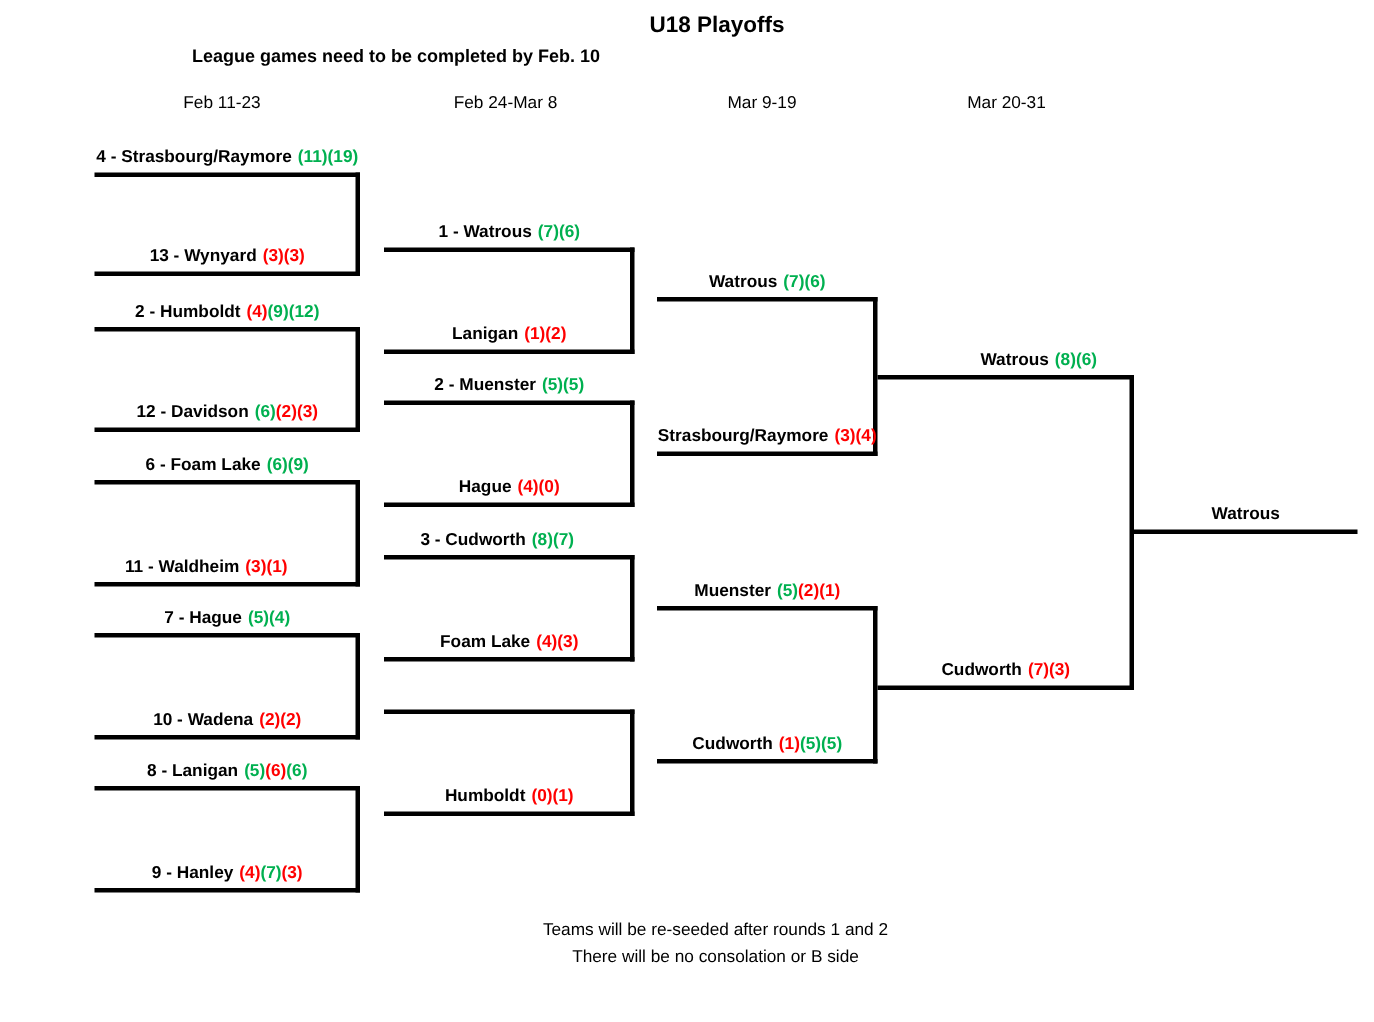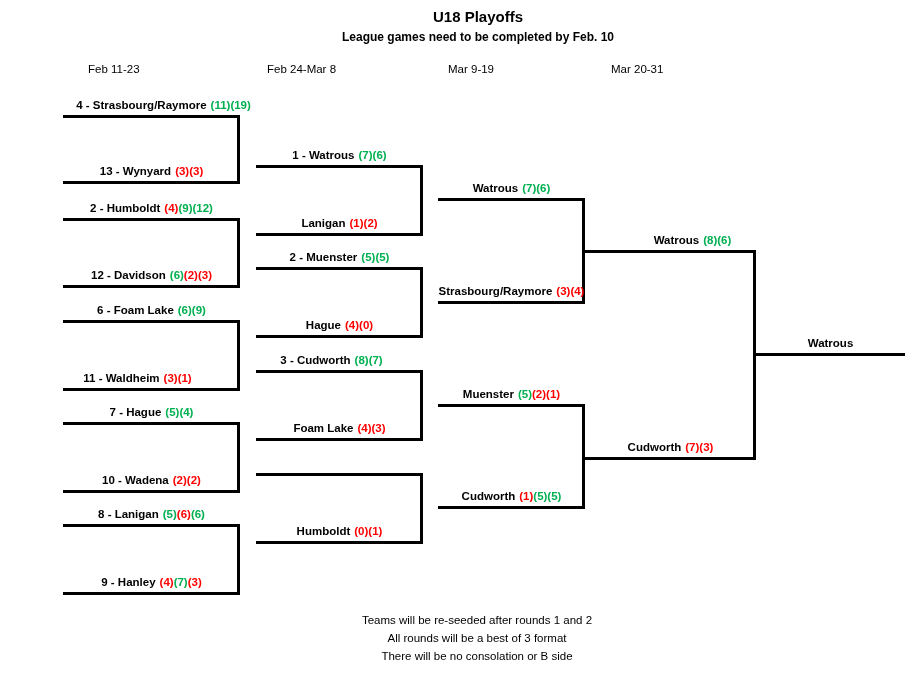--- a/index.html
+++ b/index.html
@@ -1,24 +1,24 @@
 <!DOCTYPE html>
 <html style="--win: #00B050; --loss: #FF0000;"><head>
 <meta charset="utf-8">
 <style>
   html,body { margin:0; padding:0; background:#ffffff; }
   body { font-family:"Liberation Sans", sans-serif; color:#000; }
   .stage { position:relative; width:916px; height:681px; background:#fff; overflow:hidden; }
 
   .page-title { position:absolute; left:128px; top:8px; width:700px; text-align:center;
                 font-size:15px; font-weight:700; }
-  .page-subtitle { position:absolute; left:128px; top:30px; width:700px; text-align:center;
+  .page-subtitle { position:absolute; left:128px; top:30px; width:700px; text-align:left;
                    font-size:12px; font-weight:700; }
 
-  .col-header { position:absolute; top:63px; text-align:left; font-size:11.5px; font-weight:400; white-space:nowrap; }
+  .col-header { position:absolute; top:63px; text-align:center; font-size:11.5px; font-weight:400; white-space:nowrap; }
 
   .hline { position:absolute; height:3px; background:#000; }
   .vline { position:absolute; width:3px; background:#000; }
 
   .entry { position:absolute; height:15px; line-height:15px; text-align:center;
            font-size:11.5px; font-weight:700; white-space:nowrap; }
   .scores { margin-left:4px; }
   .score.win  { color:var(--win,#00B050); }
   .score.loss { color:var(--loss,#FF0000); }
 
@@ -71,21 +71,21 @@
       <div class="vline" style="left: 237px; top: 524px; height: 71px; background: rgb(0, 0, 0);"></div>
       <div class="vline" style="left: 420px; top: 165px; height: 71px; background: rgb(0, 0, 0);"></div>
       <div class="vline" style="left: 420px; top: 267px; height: 71px; background: rgb(0, 0, 0);"></div>
       <div class="vline" style="left: 420px; top: 370px; height: 71px; background: rgb(0, 0, 0);"></div>
       <div class="vline" style="left: 420px; top: 473px; height: 71px; background: rgb(0, 0, 0);"></div>
       <div class="vline" style="left: 582px; top: 198px; height: 106px; background: rgb(0, 0, 0);"></div>
       <div class="vline" style="left: 582px; top: 404px; height: 105px; background: rgb(0, 0, 0);"></div>
       <div class="vline" style="left: 753px; top: 250px; height: 210px; background: rgb(0, 0, 0);"></div>
     </div>
 
-  <div class="entry" style="left:75px;top:98px;width:177px"><span>4 - Strasbourg/Raymore</span><span class="scores"><span class="score win">(11)</span><span class="score win">(19)</span></span></div>
+  <div class="entry" style="left:63px;top:98px;width:177px"><span>4 - Strasbourg/Raymore</span><span class="scores"><span class="score win">(11)</span><span class="score win">(19)</span></span></div>
   <div class="entry" style="left:63px;top:164px;width:177px"><span>13 - Wynyard</span><span class="scores"><span class="score loss">(3)</span><span class="score loss">(3)</span></span></div>
   <div class="entry" style="left:63px;top:201px;width:177px"><span>2 - Humboldt</span><span class="scores"><span class="score loss">(4)</span><span class="score win">(9)</span><span class="score win">(12)</span></span></div>
   <div class="entry" style="left:63px;top:268px;width:177px"><span>12 - Davidson</span><span class="scores"><span class="score win">(6)</span><span class="score loss">(2)</span><span class="score loss">(3)</span></span></div>
   <div class="entry" style="left:63px;top:303px;width:177px"><span>6 - Foam Lake</span><span class="scores"><span class="score win">(6)</span><span class="score win">(9)</span></span></div>
   <div class="entry" style="left:49px;top:371px;width:177px"><span>11 - Waldheim</span><span class="scores"><span class="score loss">(3)</span><span class="score loss">(1)</span></span></div>
   <div class="entry" style="left:63px;top:405px;width:177px"><span>7 - Hague</span><span class="scores"><span class="score win">(5)</span><span class="score win">(4)</span></span></div>
   <div class="entry" style="left:63px;top:473px;width:177px"><span>10 - Wadena</span><span class="scores"><span class="score loss">(2)</span><span class="score loss">(2)</span></span></div>
   <div class="entry" style="left:63px;top:507px;width:177px"><span>8 - Lanigan</span><span class="scores"><span class="score win">(5)</span><span class="score loss">(6)</span><span class="score win">(6)</span></span></div>
   <div class="entry" style="left:63px;top:575px;width:177px"><span>9 - Hanley</span><span class="scores"><span class="score loss">(4)</span><span class="score win">(7)</span><span class="score loss">(3)</span></span></div>
 
@@ -102,17 +102,16 @@
   <div class="entry" style="left:438px;top:387px;width:147px"><span>Muenster</span><span class="scores"><span class="score win">(5)</span><span class="score loss">(2)</span><span class="score loss">(1)</span></span></div>
   <div class="entry" style="left:438px;top:489px;width:147px"><span>Cudworth</span><span class="scores"><span class="score loss">(1)</span><span class="score win">(5)</span><span class="score win">(5)</span></span></div>
 
   <div class="entry" style="left:607px;top:233px;width:171px"><span>Watrous</span><span class="scores"><span class="score win">(8)</span><span class="score win">(6)</span></span></div>
   <div class="entry" style="left:585px;top:440px;width:171px"><span>Cudworth</span><span class="scores"><span class="score loss">(7)</span><span class="score loss">(3)</span></span></div>
 
   <div class="entry" style="left:756px;top:336px;width:149px"><span>Watrous</span></div>
 
   <div class="notes">
     <div>Teams will be re-seeded after rounds 1 and 2</div>
-    <div>All rounds will be a best of 3 format</div>
     <div>There will be no consolation or B side</div>
   </div>
 
 </div>
 
 </body></html>

